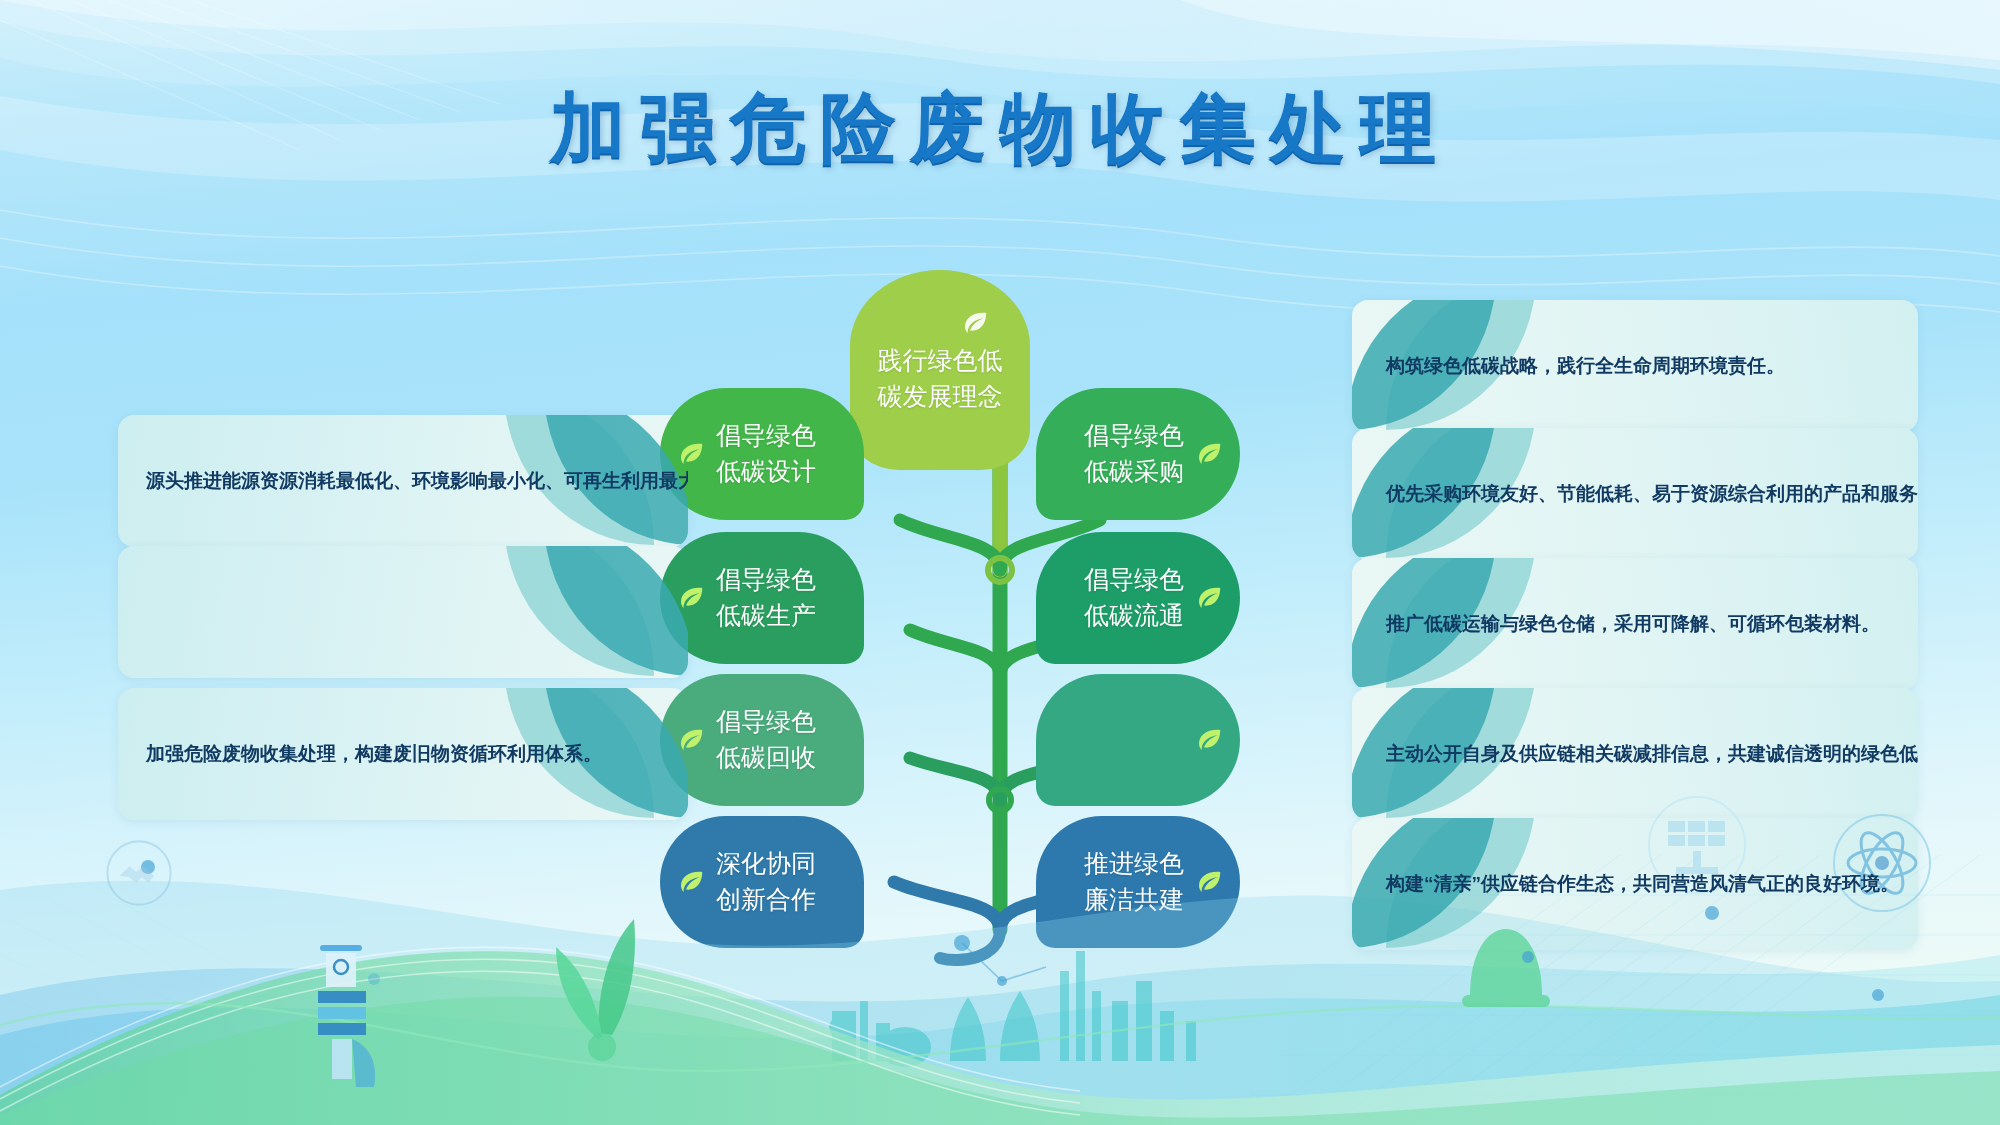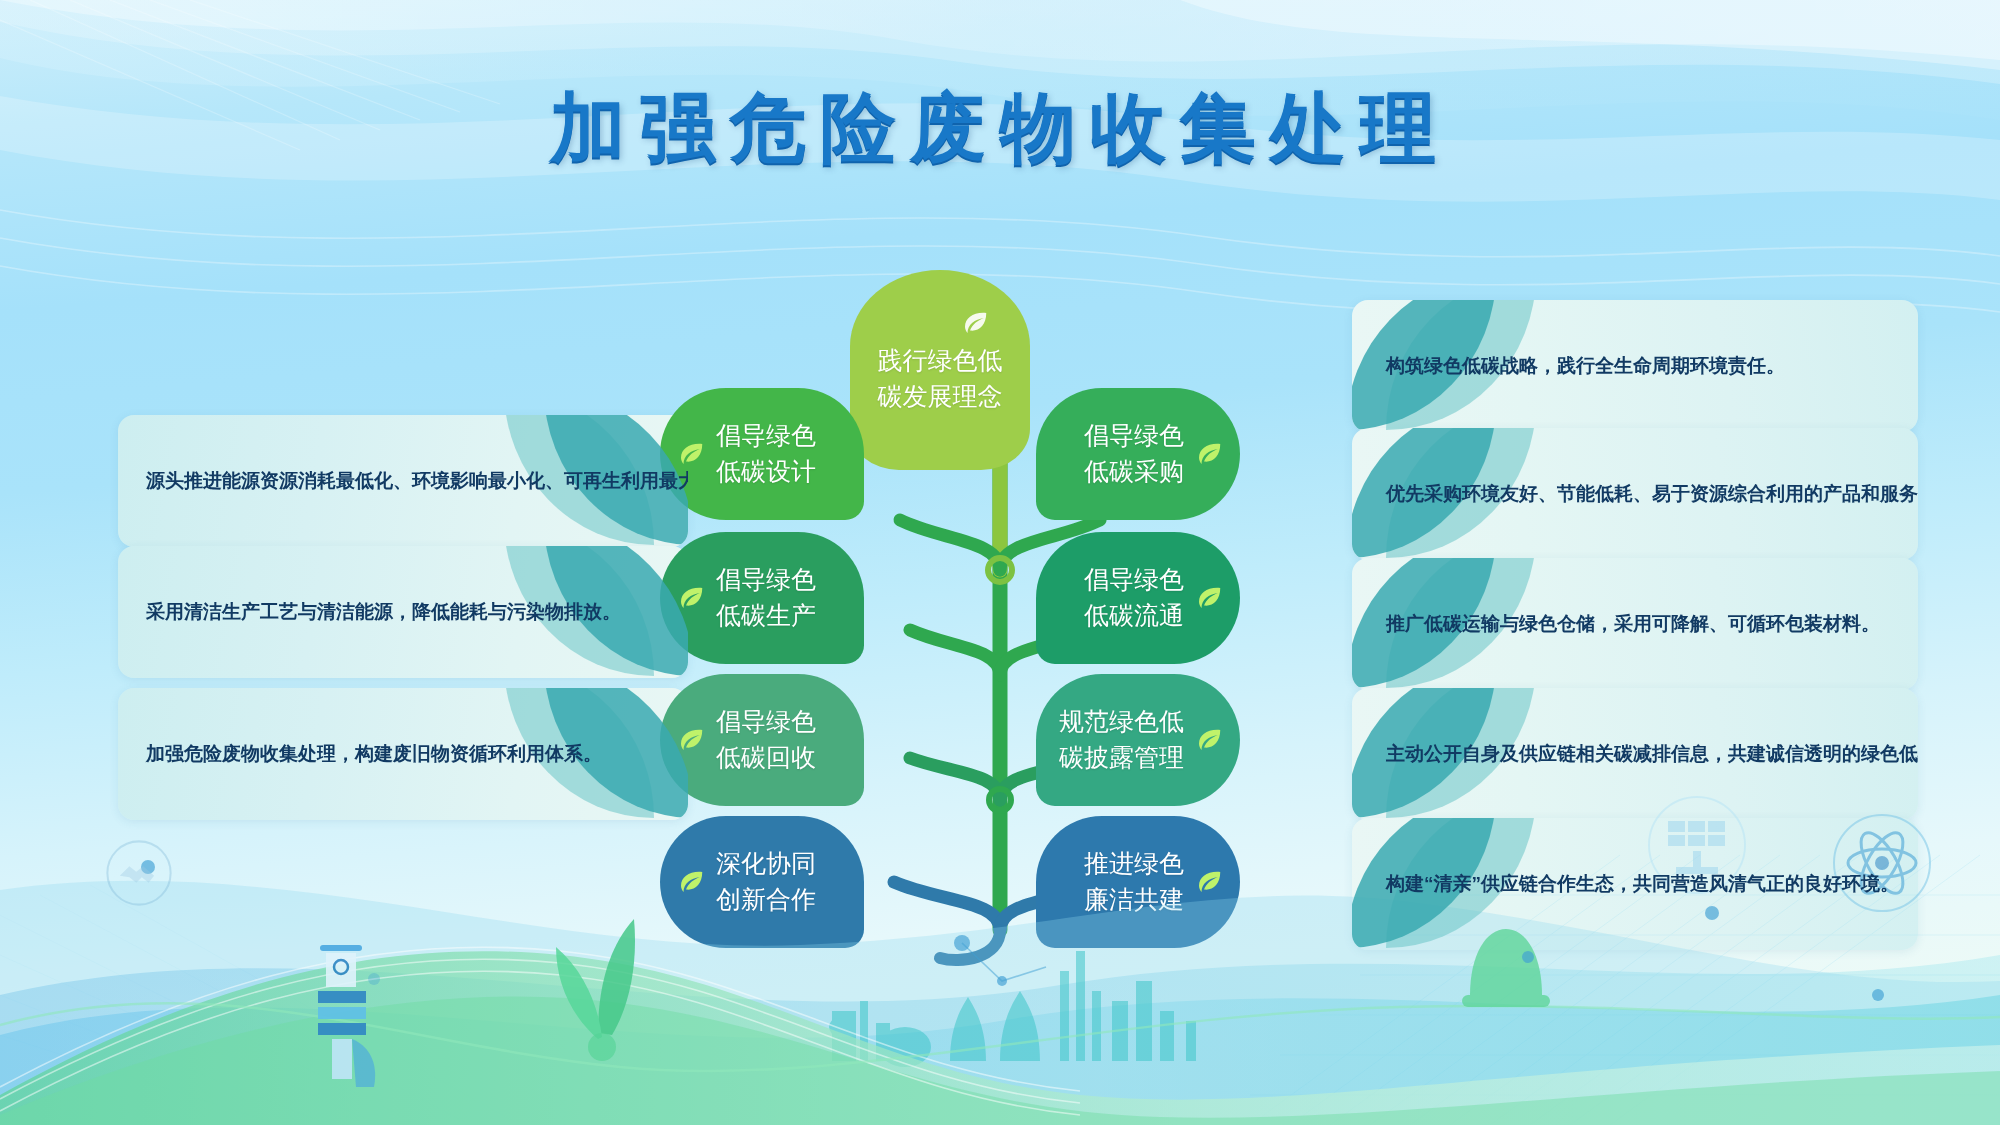--- a/index.html
+++ b/index.html
@@ -243,21 +243,20 @@
         <div class="accent-a"></div>
     </div>
     <div class="panel-text">源头推进能源资源消耗最低化、环境影响最小化、可再生利用最大化。</div>
   </div>
 
   <div class="panel panel-left" style="top:546px">
     <div class="panel-accent">
       <div class="accent-b"></div>
         <div class="accent-a"></div>
     </div>
-    <div class="panel-text">采用清洁生产工艺与清洁能源，降低能耗与污染物排放。</div>
   </div>
 
   <div class="panel panel-left" style="top:688px">
     <div class="panel-accent">
       <div class="accent-b"></div>
         <div class="accent-a"></div>
     </div>
     <div class="panel-text">加强危险废物收集处理，构建废旧物资循环利用体系。</div>
   </div>
 
@@ -378,24 +377,20 @@
       <svg class="leaf-icon" viewBox="0 0 24 24">
         <path d="M21 4C11 3 4 8 4 15c0 2 1 4 2 5 0-7 6-11 13-12-5 2-9 5-11 10 7 1 13-4 13-14z" fill="#bff26a"></path>
       </svg>
       <div>
         <div class="leaf-label">倡导绿色</div>
         <div class="leaf-label">低碳回收</div>
       </div>
     </div>
 
     <div class="leaf leaf-side leaf-right row3" style="background:#34a883">
-      <div>
-        <div class="leaf-label">规范绿色低</div>
-        <div class="leaf-label">碳披露管理</div>
-      </div>
       <svg class="leaf-icon" viewBox="0 0 24 24">
         <path d="M21 4C11 3 4 8 4 15c0 2 1 4 2 5 0-7 6-11 13-12-5 2-9 5-11 10 7 1 13-4 13-14z" fill="#bff26a"></path>
       </svg>
     </div>
 
     <div class="leaf leaf-side leaf-left row4" style="background:#2f7aaa">
       <svg class="leaf-icon" viewBox="0 0 24 24">
         <path d="M21 4C11 3 4 8 4 15c0 2 1 4 2 5 0-7 6-11 13-12-5 2-9 5-11 10 7 1 13-4 13-14z" fill="#bff26a"></path>
       </svg>
       <div>

